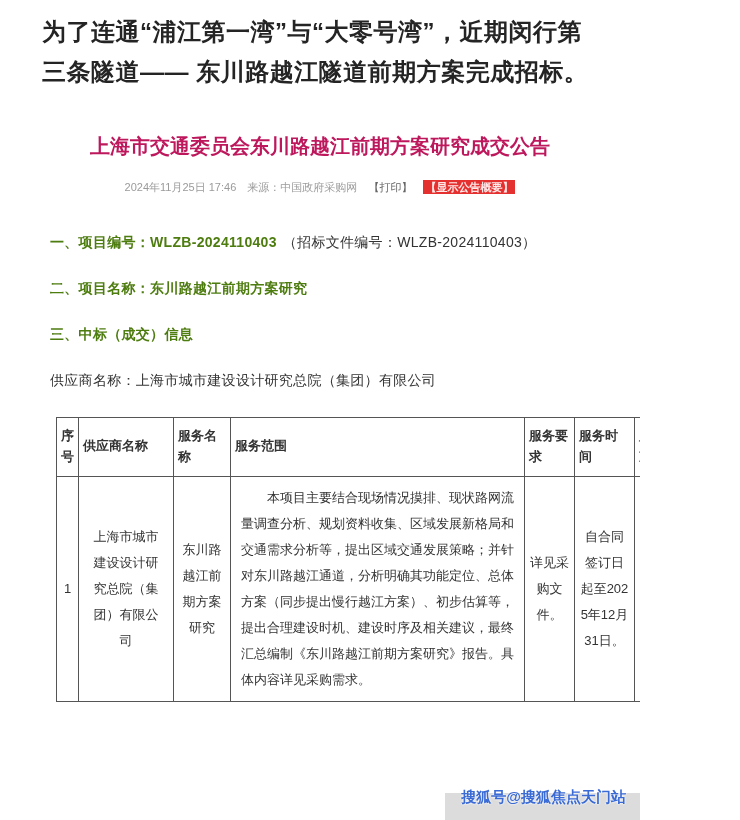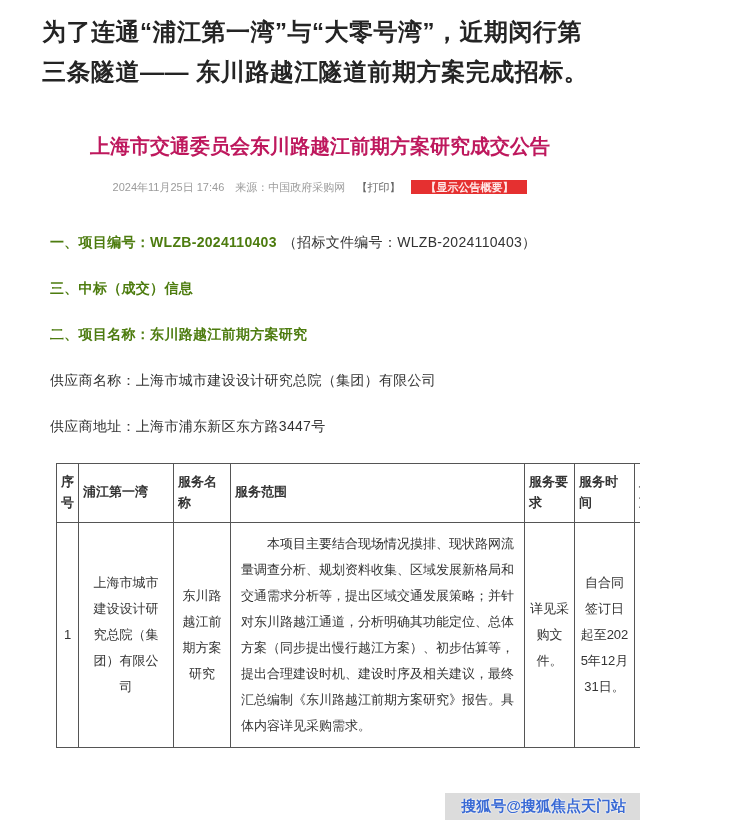--- a/index.html
+++ b/index.html
@@ -19,21 +19,21 @@
   .title {
     margin: 40px 55px 0; text-align: center;
     font-size: 20px; font-weight: 700; color: #be185d; line-height: 28px;
   }
 
   .meta { margin-top: 20px; text-align: center; font-size: 11px; color: #9b9b9b; }
   .meta span { margin: 0 4px; }
   .meta-print { color: #666; cursor: pointer; }
   .meta-summary {
     background: #e53030; color: #ffe9e9; font-weight: 700;
-    padding: 1px 14px; cursor: pointer;
+    padding: 1px 2px; cursor: pointer;
   }
 
   .article-body { margin: 38px 40px 0 50px; font-size: 14px; color: #333; }
   .article-body p { margin: 0 0 28px 0; line-height: 18px; letter-spacing: 0.3px; }
   .article-body .heading .b { font-weight: 700; color: #4d7c0f; }
   .article-body .n { font-weight: 400; margin-left: 6px; }
   .article-body .detail { font-weight: 400; }
 
   .info-table {
     border-collapse: collapse; table-layout: fixed;
@@ -52,21 +52,21 @@
   .info-table td.scope {
     vertical-align: top; text-align: justify;
     padding: 8px 10px; line-height: 26px; text-indent: 2em;
   }
 
   .watermark-strip {
     position: absolute; right: 0; bottom: 0;
     width: 195px; height: 27px; background: #dcdcdc;
   }
   .watermark {
-    position: absolute; right: 14px; bottom: 4px;
+    position: absolute; right: 14px; bottom: 13px;
     font-size: 15px; font-weight: 700; color: #3a6ad4;
     text-shadow: 0 0 2px #ffffff, 0 0 2px #ffffff;
     white-space: nowrap;
   }
 </style>
 </head>
 <body>
 
 <div class="page">
 
@@ -79,43 +79,42 @@
     <span class="meta-source">来源：中国政府采购网</span>
     <span class="meta-print">【打印】</span>
     <span class="meta-summary">【显示公告概要】</span>
   </div>
 
   <div class="article-body">
     <p class="heading">
       <span class="b">一、项目编号：</span><span class="b">WLZB-2024110403</span><span class="n">（招标文件编号：WLZB-2024110403）</span>
     </p>
     <p class="heading">
+      <span class="b">二、项目名称：</span><span class="b">东川路越江前期方案研究</span>
+    </p>
+    <p class="heading">
       <span class="b">三、中标（成交）信息</span>
     </p>
-    <p class="heading">
-      <span class="b">二、项目名称：</span><span class="b">东川路越江前期方案研究</span>
-    </p>
     <p class="detail">供应商名称：上海市城市建设设计研究总院（集团）有限公司</p>
-    <p class="detail">供应商地址：上海市浦东新区东方路3447号</p>
   </div>
 
   <table class="info-table">
     <colgroup>
       <col style="width:22px">
         <col style="width:95px">
         <col style="width:57px">
       <col style="width:294px">
         <col style="width:50px">
         <col style="width:60px">
         <col style="width:50px">
     </colgroup>
     <thead>
       <tr>
         <th>序号</th>
-        <th>浦江第一湾</th>
+        <th>供应商名称</th>
         <th>服务名称</th>
         <th>服务范围</th>
         <th>服务要求</th>
         <th>服务时间</th>
         <th>服务标准</th>
       </tr>
     </thead>
     <tbody>
       <tr>
         <td class="c">1</td>

